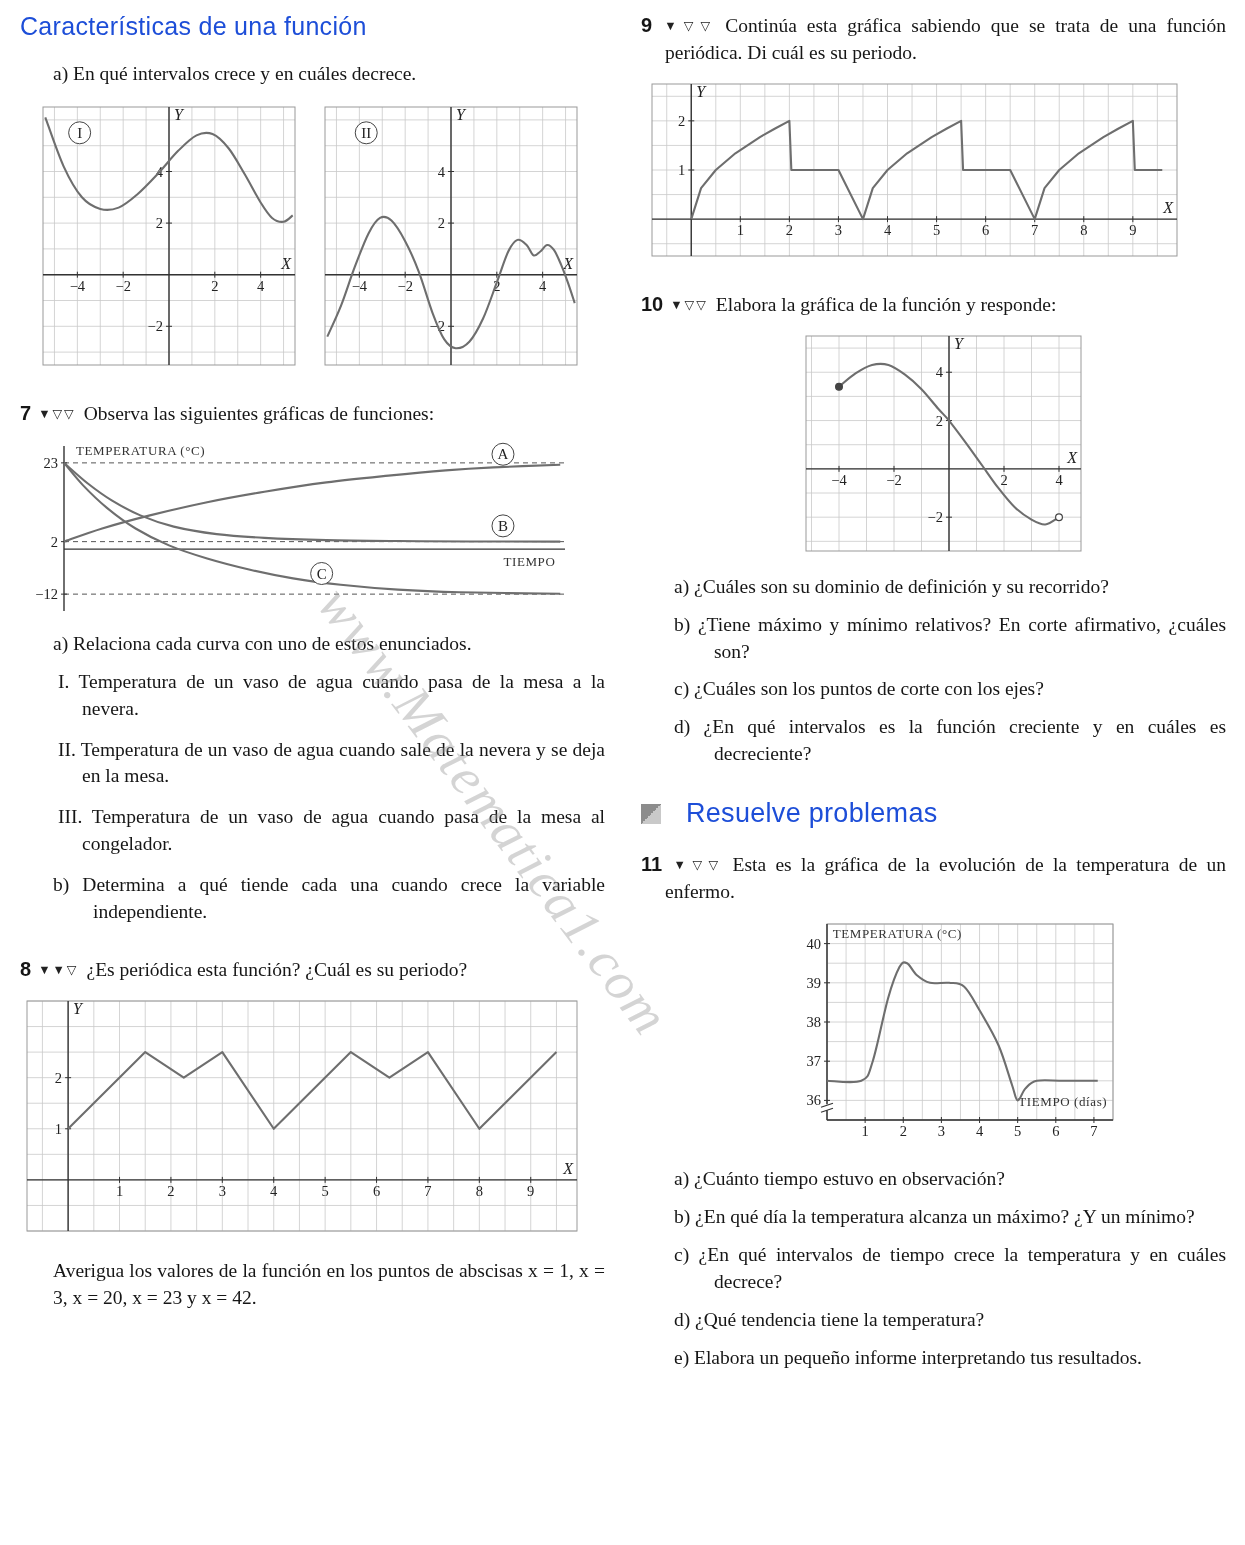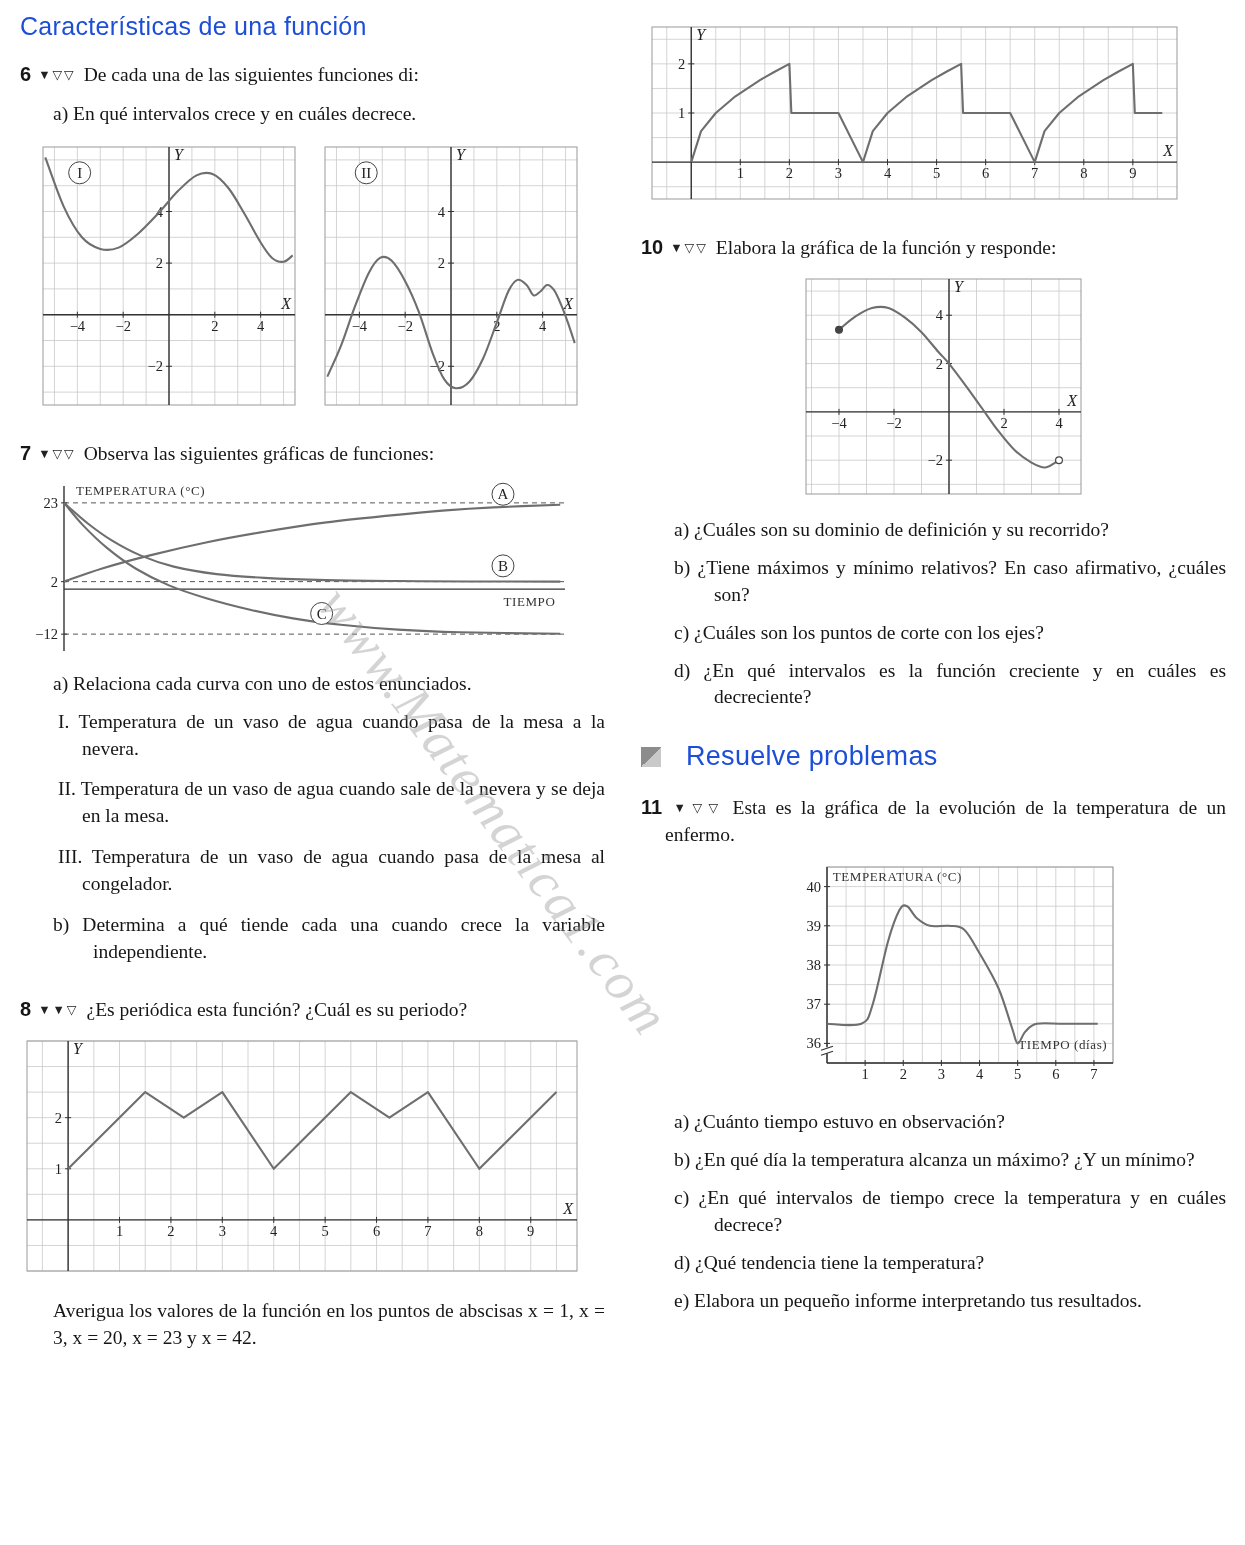--- a/index.html
+++ b/index.html
@@ -40,21 +40,20 @@
 <body>
 
 <div class="watermark">www.Matematica1.com</div>
 
 <div class="cols">
 
   <div class="col">
     <h2 class="section-title">Características de una función</h2>
 
     <section class="ex">
-      <p class="intro"><span class="num">6</span><span class="diff">▼▽▽</span><span>De cada una de las siguientes funciones di:</span></p>
       <p class="item">a) En qué intervalos crece y en cuáles decrece.</p>
       <div class="graphs-row">
         <svg class="chart" width="262" height="268">
             <line x1="16.454545454545453" y1="263" x2="16.454545454545453" y2="5" stroke="#c9c9c9" stroke-width="0.8"></line>
             <line x1="39.36363636363637" y1="263" x2="39.36363636363637" y2="5" stroke="#c9c9c9" stroke-width="0.8"></line>
             <line x1="62.27272727272727" y1="263" x2="62.27272727272727" y2="5" stroke="#c9c9c9" stroke-width="0.8"></line>
             <line x1="85.18181818181819" y1="263" x2="85.18181818181819" y2="5" stroke="#c9c9c9" stroke-width="0.8"></line>
             <line x1="108.0909090909091" y1="263" x2="108.0909090909091" y2="5" stroke="#c9c9c9" stroke-width="0.8"></line>
             <line x1="131" y1="263" x2="131" y2="5" stroke="#c9c9c9" stroke-width="0.8"></line>
             <line x1="153.9090909090909" y1="263" x2="153.9090909090909" y2="5" stroke="#c9c9c9" stroke-width="0.8"></line>
@@ -239,20 +238,21 @@
           <text x="51.1214953271028" y="18" class="axisname">Y</text>
           <path d="M46.1214953271028,132.77777777777777L123.22429906542055,56.111111111111114L161.77570093457942,81.66666666666666L200.32710280373828,56.111111111111114L251.7289719626168,132.77777777777777L328.83177570093454,56.111111111111114L367.38317757009344,81.66666666666666L405.9345794392523,56.111111111111114L457.3364485981308,132.77777777777777L534.4392523364486,56.111111111111114" fill="none" stroke="#6e6e6e" stroke-width="2.1" stroke-linejoin="round"></path>
         </svg>
       <p class="footer-note">Averigua los valores de la función en los puntos de abscisas x = 1, x = 3, x = 20, x = 23 y x = 42.</p>
     </section>
   </div>
 
   <div class="col">
 
     <section class="ex">
+      <p class="intro"><span class="num">9</span><span class="diff">▼▽▽</span><span>Continúa esta gráfica sabiendo que se trata de una función periódica. Di cuál es su periodo.</span></p>
       <svg class="chart g9" width="535" height="182">
           <line x1="19.719626168224302" y1="177" x2="19.719626168224302" y2="5" stroke="#c9c9c9" stroke-width="0.8"></line>
           <line x1="44.25233644859813" y1="177" x2="44.25233644859813" y2="5" stroke="#c9c9c9" stroke-width="0.8"></line>
           <line x1="68.78504672897196" y1="177" x2="68.78504672897196" y2="5" stroke="#c9c9c9" stroke-width="0.8"></line>
           <line x1="93.31775700934578" y1="177" x2="93.31775700934578" y2="5" stroke="#c9c9c9" stroke-width="0.8"></line>
           <line x1="117.85046728971962" y1="177" x2="117.85046728971962" y2="5" stroke="#c9c9c9" stroke-width="0.8"></line>
           <line x1="142.38317757009344" y1="177" x2="142.38317757009344" y2="5" stroke="#c9c9c9" stroke-width="0.8"></line>
           <line x1="166.91588785046727" y1="177" x2="166.91588785046727" y2="5" stroke="#c9c9c9" stroke-width="0.8"></line>
           <line x1="191.4485981308411" y1="177" x2="191.4485981308411" y2="5" stroke="#c9c9c9" stroke-width="0.8"></line>
           <line x1="215.98130841121494" y1="177" x2="215.98130841121494" y2="5" stroke="#c9c9c9" stroke-width="0.8"></line>
@@ -345,21 +345,21 @@
           <text x="142" y="94.5505617977528" text-anchor="end" class="tick">2</text>
           <line x1="145" y1="186.17977528089887" x2="151" y2="186.17977528089887" stroke="#333" stroke-width="1"></line>
           <text x="142" y="191.17977528089887" text-anchor="end" class="tick">−2</text>
           <text x="276" y="131.86516853932585" text-anchor="end" class="axisname">X</text>
           <text x="153" y="18" class="axisname">Y</text>
           <path d="M38.00000000000001,55.7303370786517C40.75000000000001,53.51591760299627 49.00000000000001,46.06741573033708 54.50000000000001,42.443820224719104C60.00000000000001,38.82022471910113 65.50000000000001,35.397940074906394 71.00000000000001,33.98876404494385C76.50000000000001,32.579588014981304 82,32.37827715355808 87.5,33.98876404494385C93,35.59925093632962 98.5,39.62546816479403 104,43.65168539325845C109.5,47.677902621722865 115,52.50936329588017 120.5,58.14606741573036C126,63.782771535580544 132.41666666666666,72.2378277153558 137,77.47191011235955C141.58333333333334,82.7059925093633 143.41666666666666,83.91385767790263 148,89.5505617977528C152.58333333333334,95.18726591760299 159,103.84363295880149 164.5,111.29213483146067C170,118.74063670411985 175.5,126.59176029962548 181,134.24157303370788C186.5,141.89138576779027 192,150.14513108614233 197.5,157.19101123595507C203,164.23689138576782 208.5,171.28277153558054 214,176.51685393258427C219.5,181.750936329588 225.45833333333334,185.77715355805245 230.5,188.59550561797755C235.54166666666666,191.41385767790266 239.66666666666666,193.82958801498128 244.25,193.42696629213484C248.83333333333334,193.0243445692884 255.70833333333334,187.3876404494382 258,186.17977528089887" fill="none" stroke="#6e6e6e" stroke-width="2.1" stroke-linejoin="round"></path>
           <circle cx="38.00000000000001" cy="55.7303370786517" r="3.4" fill="#444" stroke="#444" stroke-width="1.2"></circle>
           <circle cx="258" cy="186.17977528089887" r="3.4" fill="#fff" stroke="#444" stroke-width="1.2"></circle>
         </svg>
       <p class="item">a) ¿Cuáles son su dominio de definición y su recorrido?</p>
-      <p class="item">b) ¿Tiene máximos y mínimo relativos? En caso afirmativo, ¿cuáles son?</p>
+      <p class="item">b) ¿Tiene máximo y mínimo relativos? En corte afirmativo, ¿cuáles son?</p>
       <p class="item">c) ¿Cuáles son los puntos de corte con los ejes?</p>
       <p class="item">d) ¿En qué intervalos es la función creciente y en cuáles es decreciente?</p>
     </section>
 
     <h2 class="section-title problems">
         <span class="sq-icon"></span>
         <span>Resuelve problemas</span>
       </h2>
 
     <section class="ex">

